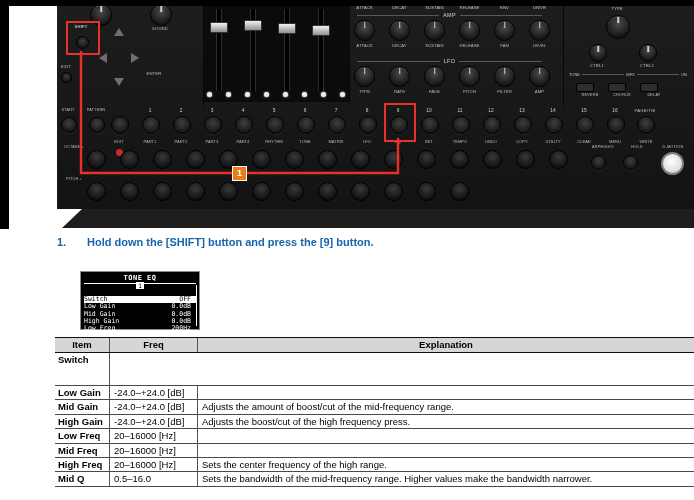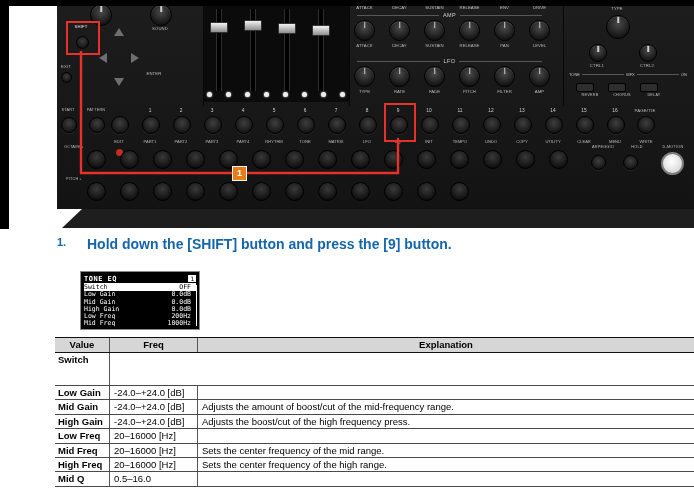--- a/index.html
+++ b/index.html
@@ -72,27 +72,27 @@
   .annot { position:absolute; left:0; top:0; pointer-events:none; z-index:6; }
   .hl { position:absolute; border:2.4px solid var(--red,#e8312a); z-index:7; }
   .hl1 { left:9px;  top:15px; width:30px; height:30px; }
   .hl2 { left:327px; top:97px; width:28px; height:35px; }
   .callout { position:absolute; left:175px; top:160px; width:13px; height:13px; z-index:8;
              background:var(--orange,#e87c17); border:1px solid #fff; color:#fff;
              font-size:9px; font-weight:bold; line-height:13px; text-align:center; }
 
   
   .step-no   { position:absolute; left:57px; top:236px; font-size:11px; font-weight:bold; color:var(--blue,#1565ae); }
-  .step-text { position:absolute; left:80px; top:236px; font-size:14px; font-weight:bold; color:var(--blue,#1565ae);padding-left:7px; }
+  .step-text { position:absolute; left:80px; top:236px; font-size:11px; font-weight:bold; color:var(--blue,#1565ae);padding-left:7px; }
   .result-text { position:absolute; left:80px; top:258px; font-size:10px; color:#111; }
 
   .lcd { position:absolute; left:80px; top:271px; width:120px; height:59px; box-sizing:border-box;
          background:#000; border:1px solid #8a8a8a; padding:2px 3px; }
   .lcd-title-row { display:flex; justify-content:space-between; align-items:center; height:9px;
-                   border-bottom:1px solid #fff; margin-bottom:0; }
+                   border-bottom:1px solid #fff; margin-bottom:12px;flex-direction:column; }
   .lcd-title { color:#fff; font-family:"DejaVu Sans Mono", monospace; font-size:7px; font-weight:bold; letter-spacing:.5px; }
   .lcd-page  { background:#fff; color:#000; font-family:"DejaVu Sans Mono", monospace; font-size:6px; line-height:7px; padding:0 2px; }
   .lcd-row { display:flex; justify-content:space-between; color:#fff; padding-right:5px;
              font-family:"DejaVu Sans Mono", monospace; font-size:6.5px; line-height:7.3px; }
   .lcd-row.sel { background:#fff; color:#000; }
   .lcd-scrollbar { position:absolute; right:2px; top:13px; bottom:3px; width:1.5px; background:#fff; }
 
   .ptable { position:absolute; left:55px; top:337px; width:639px; font-size:9.5px; color:#000; }
   .t-head { display:flex; background:var(--thead,#d6d6d6); font-weight:bold; height:14px; line-height:14px;
             border-top:1.5px solid #111; border-bottom:1px solid #111; }
@@ -388,21 +388,21 @@
         <div class="lcd-row">
           <div class="lcd-name">Mid Freq</div>
           <div class="lcd-val">1000Hz</div>
         </div>
       </div>
     <div class="lcd-scrollbar"></div>
   </div>
 
   <div class="ptable">
     <div class="t-head" id="t-head">
-        <div class="t-hc c0">Value</div>
+        <div class="t-hc c0">Item</div>
         <div class="t-hc c1">Freq</div>
         <div class="t-hc c2">Explanation</div>
       </div>
     <div id="t-body">
         <div class="t-row tall">
           <div class="t-c c0">Switch</div>
         </div>
         <div class="t-row">
           <div class="t-c c0">Low Gain</div>
           <div class="t-c c1">-24.0–+24.0 [dB]</div>
@@ -417,27 +417,27 @@
           <div class="t-c c1">-24.0–+24.0 [dB]</div>
           <div class="t-c c2">Adjusts the boost/cut of the high frequency press.</div>
         </div>
         <div class="t-row">
           <div class="t-c c0">Low Freq</div>
           <div class="t-c c1">20–16000 [Hz]</div>
         </div>
         <div class="t-row">
           <div class="t-c c0">Mid Freq</div>
           <div class="t-c c1">20–16000 [Hz]</div>
-          <div class="t-c c2">Sets the center frequency of the mid range.</div>
         </div>
         <div class="t-row">
           <div class="t-c c0">High Freq</div>
           <div class="t-c c1">20–16000 [Hz]</div>
           <div class="t-c c2">Sets the center frequency of the high range.</div>
         </div>
         <div class="t-row">
           <div class="t-c c0">Mid Q</div>
           <div class="t-c c1">0.5–16.0</div>
+          <div class="t-c c2">Sets the bandwidth of the mid-frequency range. Higher values make the bandwidth narrower.</div>
         </div>
       </div>
   </div>
 
 </div>
 
 </body></html>

